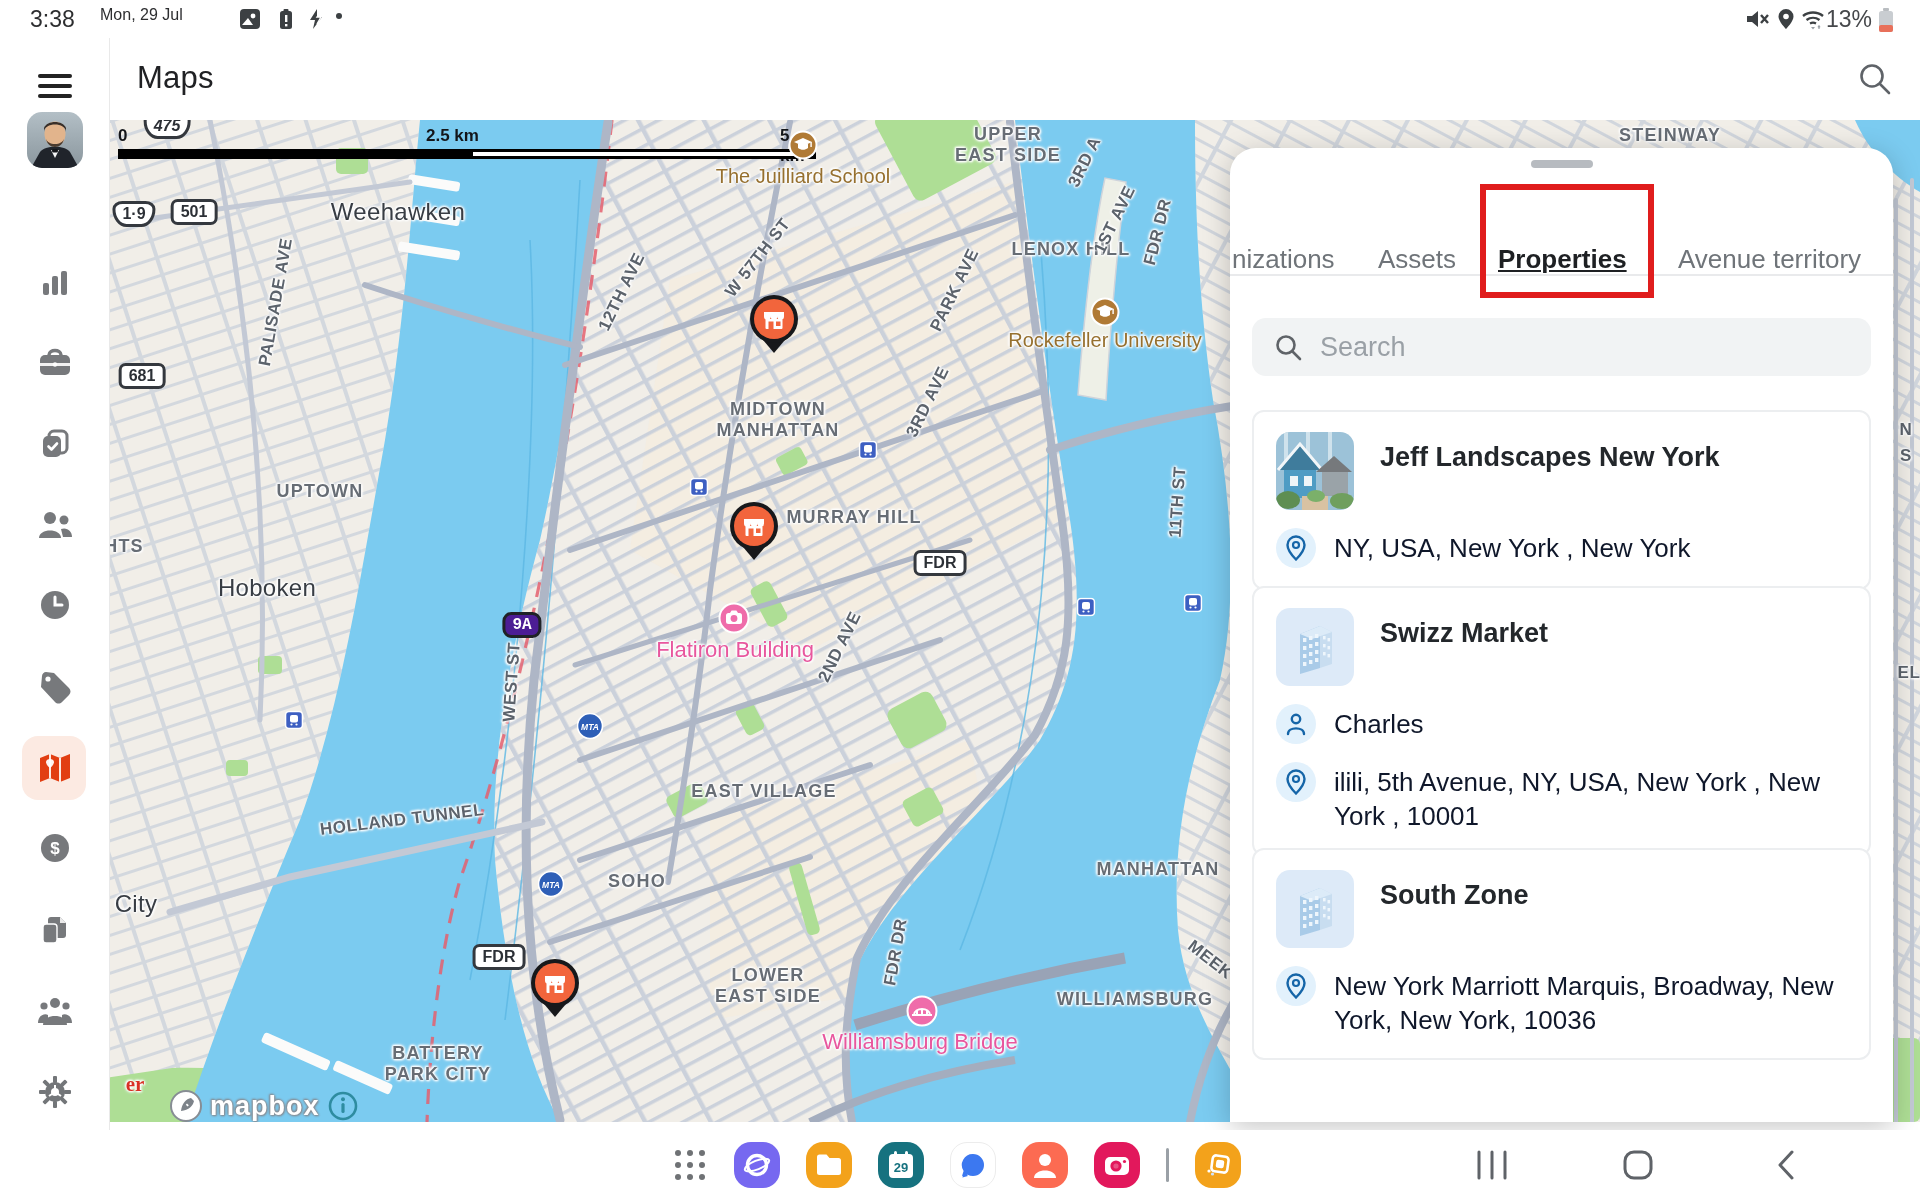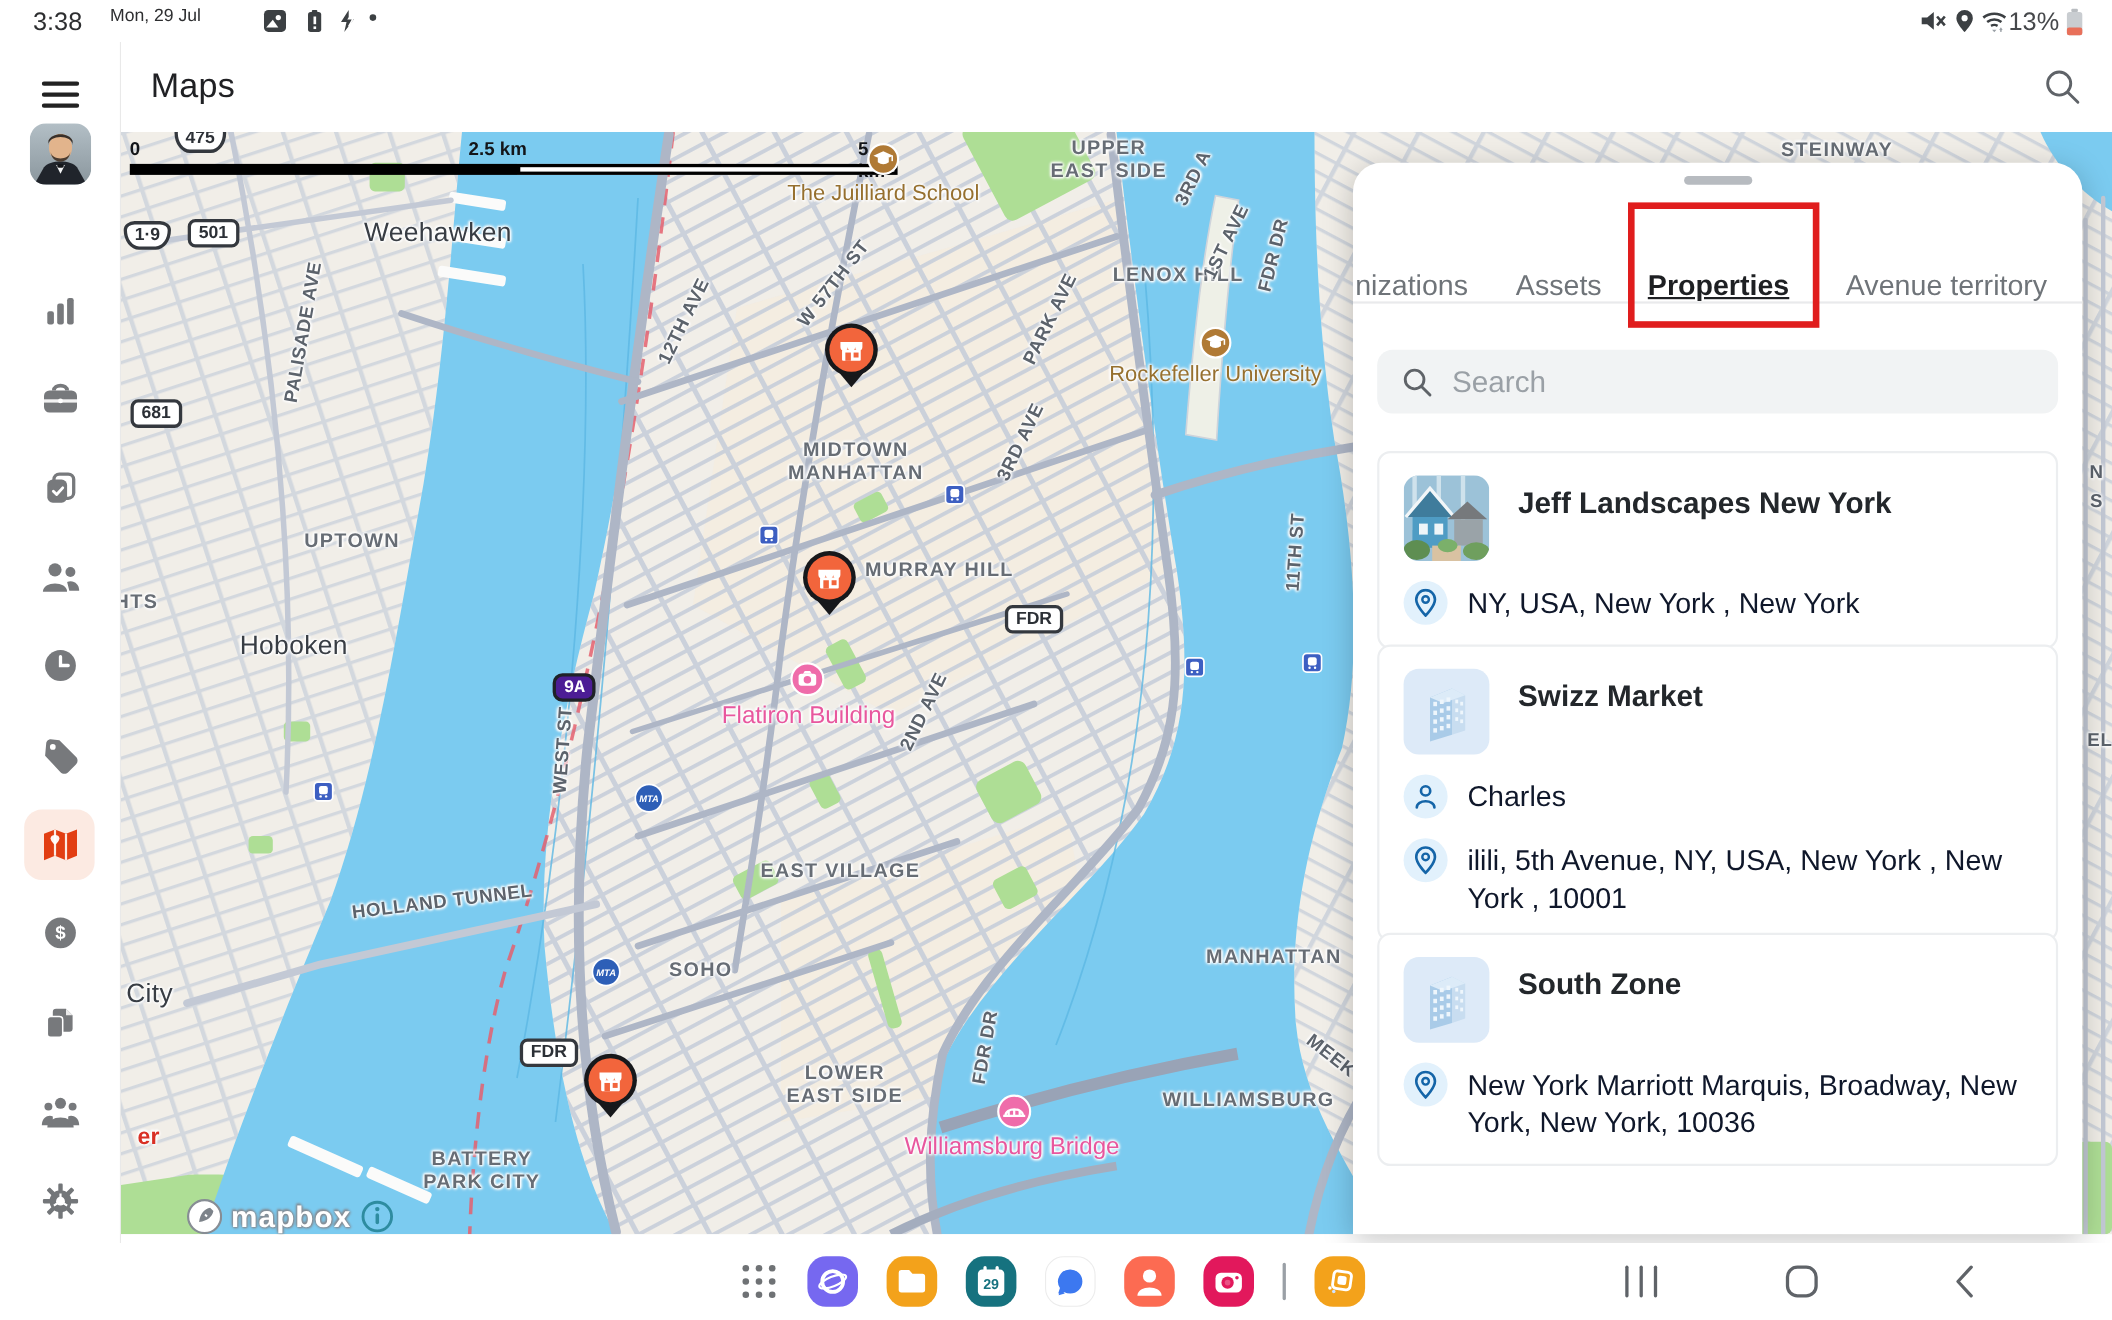--- a/index.html
+++ b/index.html
@@ -399,25 +399,25 @@
       <div class="ml nb" style="left: 1048px; top: 750px;">MANHATTAN</div>
       <div class="ml nb" style="left: 658px; top: 866px;">LOWER
 EAST SIDE</div>
       <div class="ml street" style="left: 786px; top: 832px; transform: translate(-50%, -50%) rotate(-80deg);">FDR DR</div>
       <div class="ml city" style="left: 26px; top: 784px;">City</div>
       <div class="ml nb" style="left: 1025px; top: 880px;">WILLIAMSBURG</div>
       <div class="ml poi-pink" style="left: 810px; top: 922px;">Williamsburg Bridge</div>
       <div class="ml nb" style="left: 328px; top: 944px;">BATTERY
 PARK CITY</div>
       <div class="ml street" style="left: 1100px; top: 840px; transform: translate(-50%, -50%) rotate(38deg);">MEEK</div>
-      <div class="ml red" style="left: 25px; top: 914px;">er</div>
+      <div class="ml red" style="left: 25px; top: 964px; font-family: Liberation Serif, serif;">er</div>
       <div class="ml street" style="left: 1796px; top: 310px;">N</div>
       <div class="ml street" style="left: 1796px; top: 336px;">S</div>
       <div class="ml street" style="left: 1799px; top: 553px;">EL</div>
-      <div class="shield us" style="left: 72px; top: 6px;">475</div>
+      <div class="shield us" style="left: 57px; top: 6px; font-style: italic;">475</div>
       <div class="shield us" style="left: 24px; top: 94px;">1·9</div>
       <div class="shield " style="left: 84px; top: 92px;">501</div>
       <div class="shield " style="left: 32px; top: 256px;">681</div>
       <div class="shield " style="left: 830px; top: 443px;">FDR</div>
       <div class="shield black" style="left: 412px; top: 505px;">9A</div>
       <div class="shield " style="left: 389px; top: 837px;">FDR</div>
       <div class="poi-ico" style="left: 693px; top: 27px;"><svg width="30" height="30" viewBox="0 0 30 30">
           <circle cx="15" cy="15" r="13.5" fill="#b07a35" stroke="#fff" stroke-width="2"></circle>
           <path d="M15 8 L24 12 L15 16 L6 12 Z" fill="#fff"></path>
           <path d="M10 14 v4 c3 2.4 7 2.4 10 0 v-4" fill="#fff"></path>

